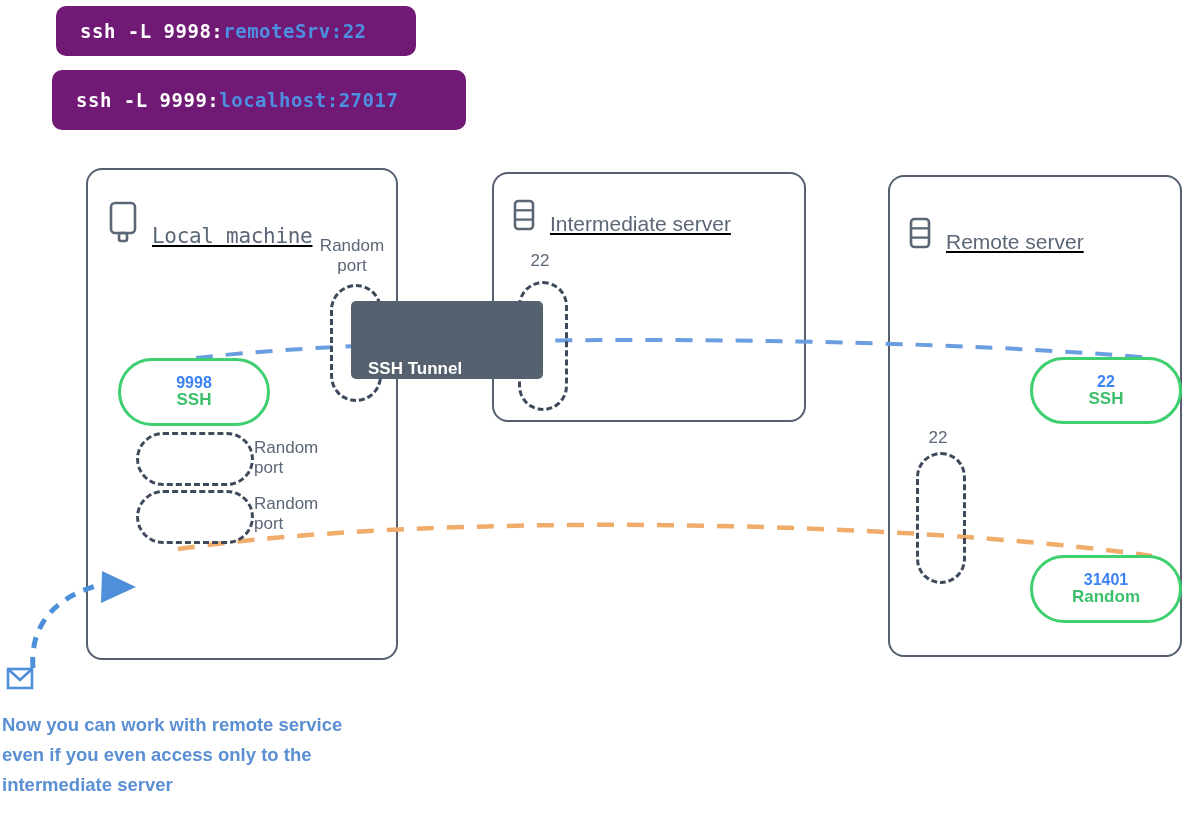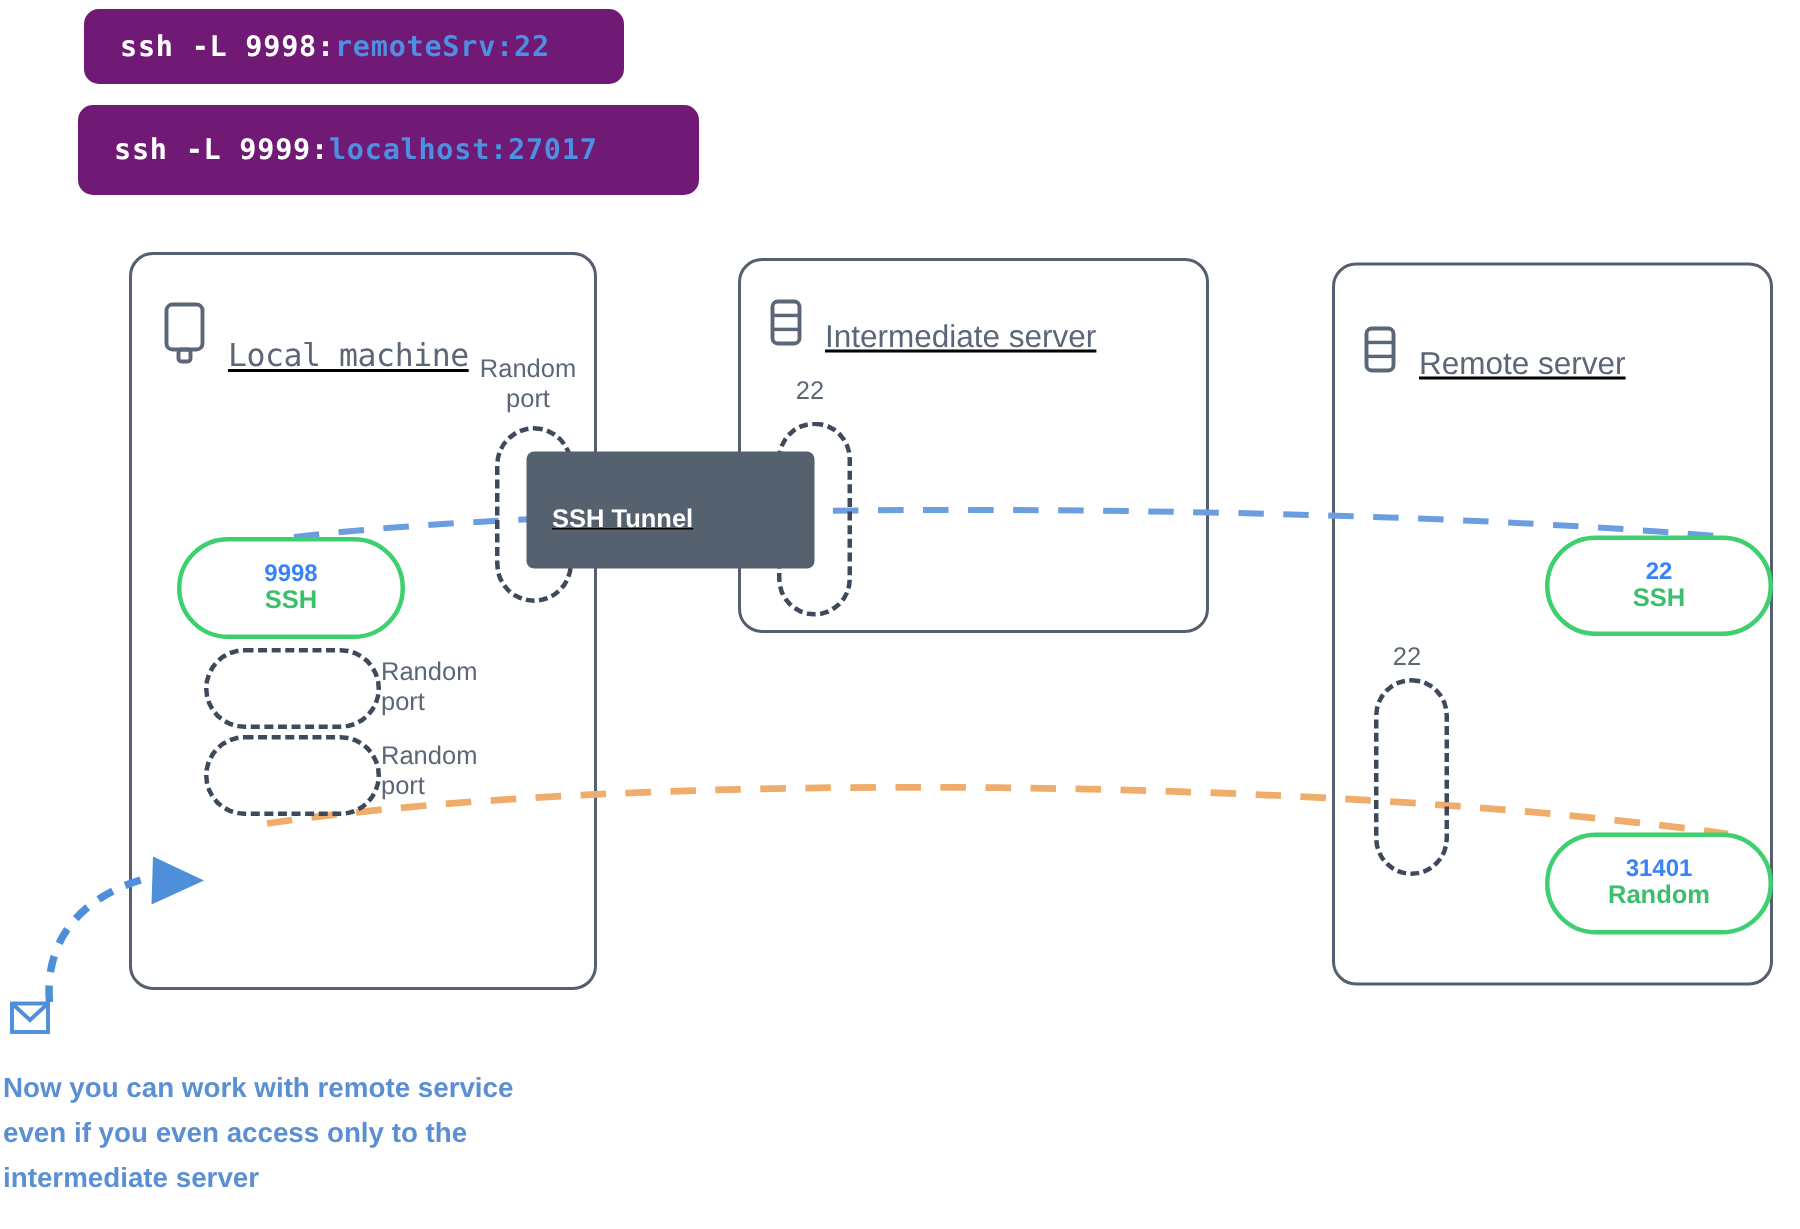--- a/index.html
+++ b/index.html
@@ -26,21 +26,21 @@
         display:flex;flex-direction:column;align-items:center;justify-content:center;line-height:1.08;}
   .pill .num{font-size:16px;font-weight:700;color:#3b82f6;}
   .pill .svc{font-size:17px;font-weight:700;color:#3cbf6b;}
 
   .dpill{position:absolute;border:3px dashed #3e4a5c;border-radius:40px;background:transparent;}
   .dlabel{position:absolute;font-size:17px;color:#5b6777;line-height:1.15;text-align:center;}
   .dlabel.left{text-align:left;}
 
   
   .tunnel{position:absolute;background:#55616f;border-radius:5px;display:flex;
-          align-items:center;justify-content:flex-start;text-decoration:underline;}
+          align-items:flex-end;justify-content:flex-start;}
   .tunnel span{color:#ffffff;font-size:17px;font-weight:700;padding:12px 0 0 17px;}
 
   
   .note{position:absolute;color:#5b8fd4;font-size:18.5px;font-weight:700;line-height:1.62;}
 </style>
 </head>
 <body>
 
 <div class="canvas">
 

